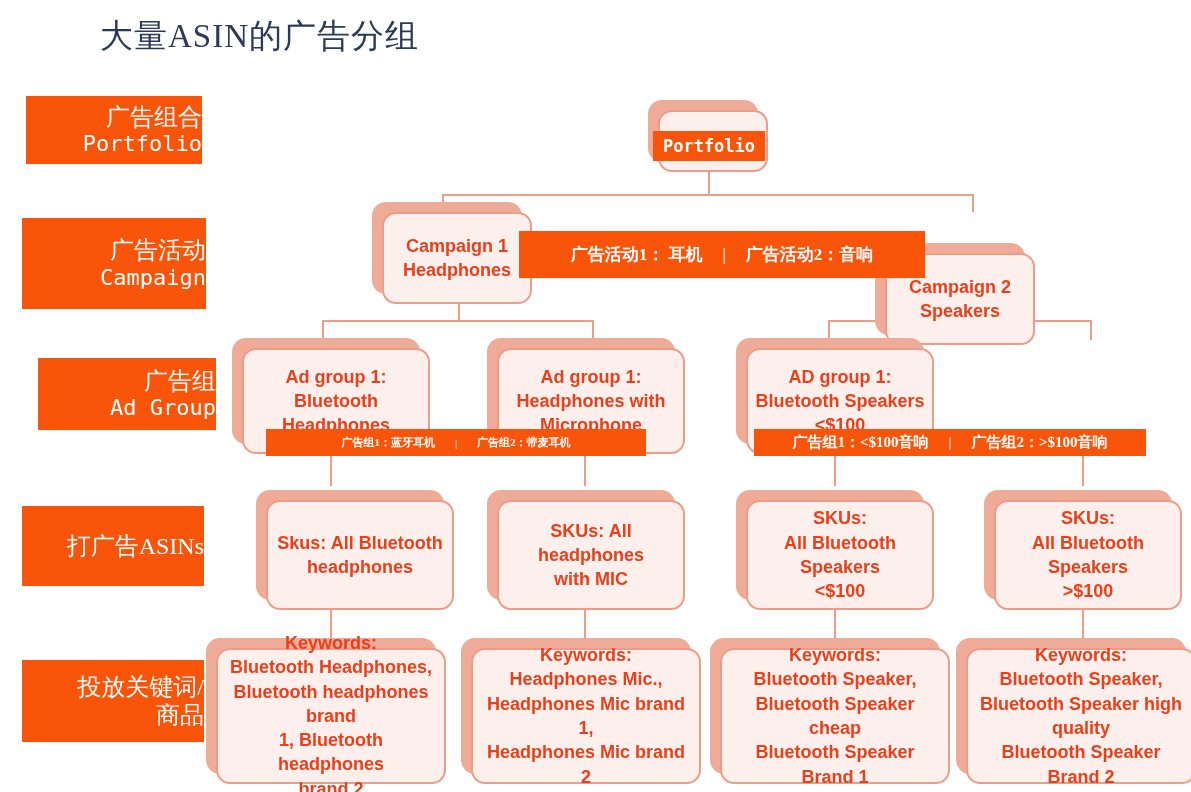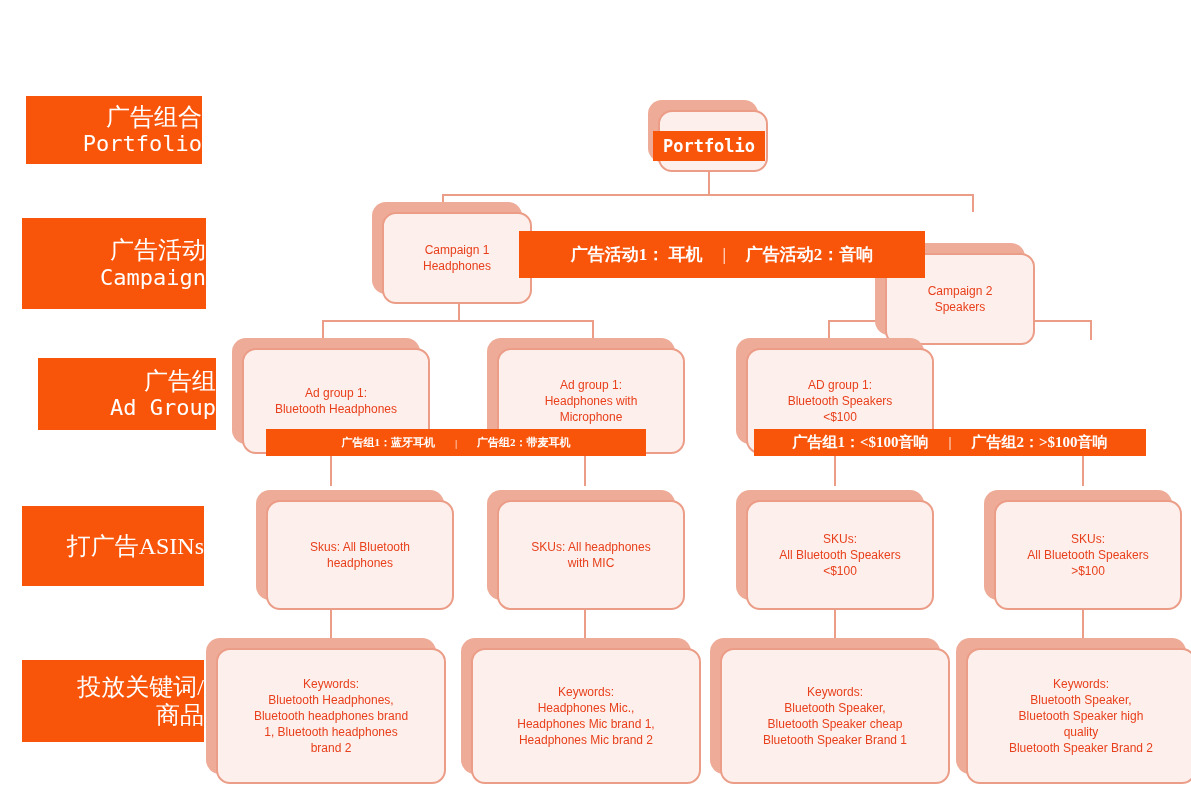--- a/index.html
+++ b/index.html
@@ -54,22 +54,22 @@
     width:100%;height:100%;
     background:#fdf0ec;
     border:2px solid #ec9d88;
     border-radius:14px;
     box-sizing:border-box;
     display:flex;align-items:center;justify-content:center;
     text-align:center;
   }
   .node .card .txt{
     color:#E8401C;
-    font-weight:normal;
-    font-size:12px;
+    font-weight:bold;
+    font-size:18px;
     line-height:1.35;
     padding:4px 7px;
     white-space:pre-line;
   }
   .node.portfolio .card .txt{
     color:#ffffff;
   }
 
   
   .banner{
@@ -92,20 +92,21 @@
   
   .ln{position:absolute;background:#ec9d88;z-index:1;}
   .ln.h{height:2px;}
   .ln.v{width:2px;}
 </style>
 </head>
 <body>
 
 <div id="stage">
 
+  <div class="title">大量ASIN的广告分组</div>
 
   <div class="row-label" style="left:26px;top:96px;width:176px;height:68px;">
     <span class="cn">广告组合</span>
     <span class="en">Portfolio</span>
   </div>
 
   <div class="row-label" style="left:22px;top:218px;width:184px;height:91px;">
     <span class="cn">广告活动</span>
     <span class="en">Campaign</span>
   </div>

